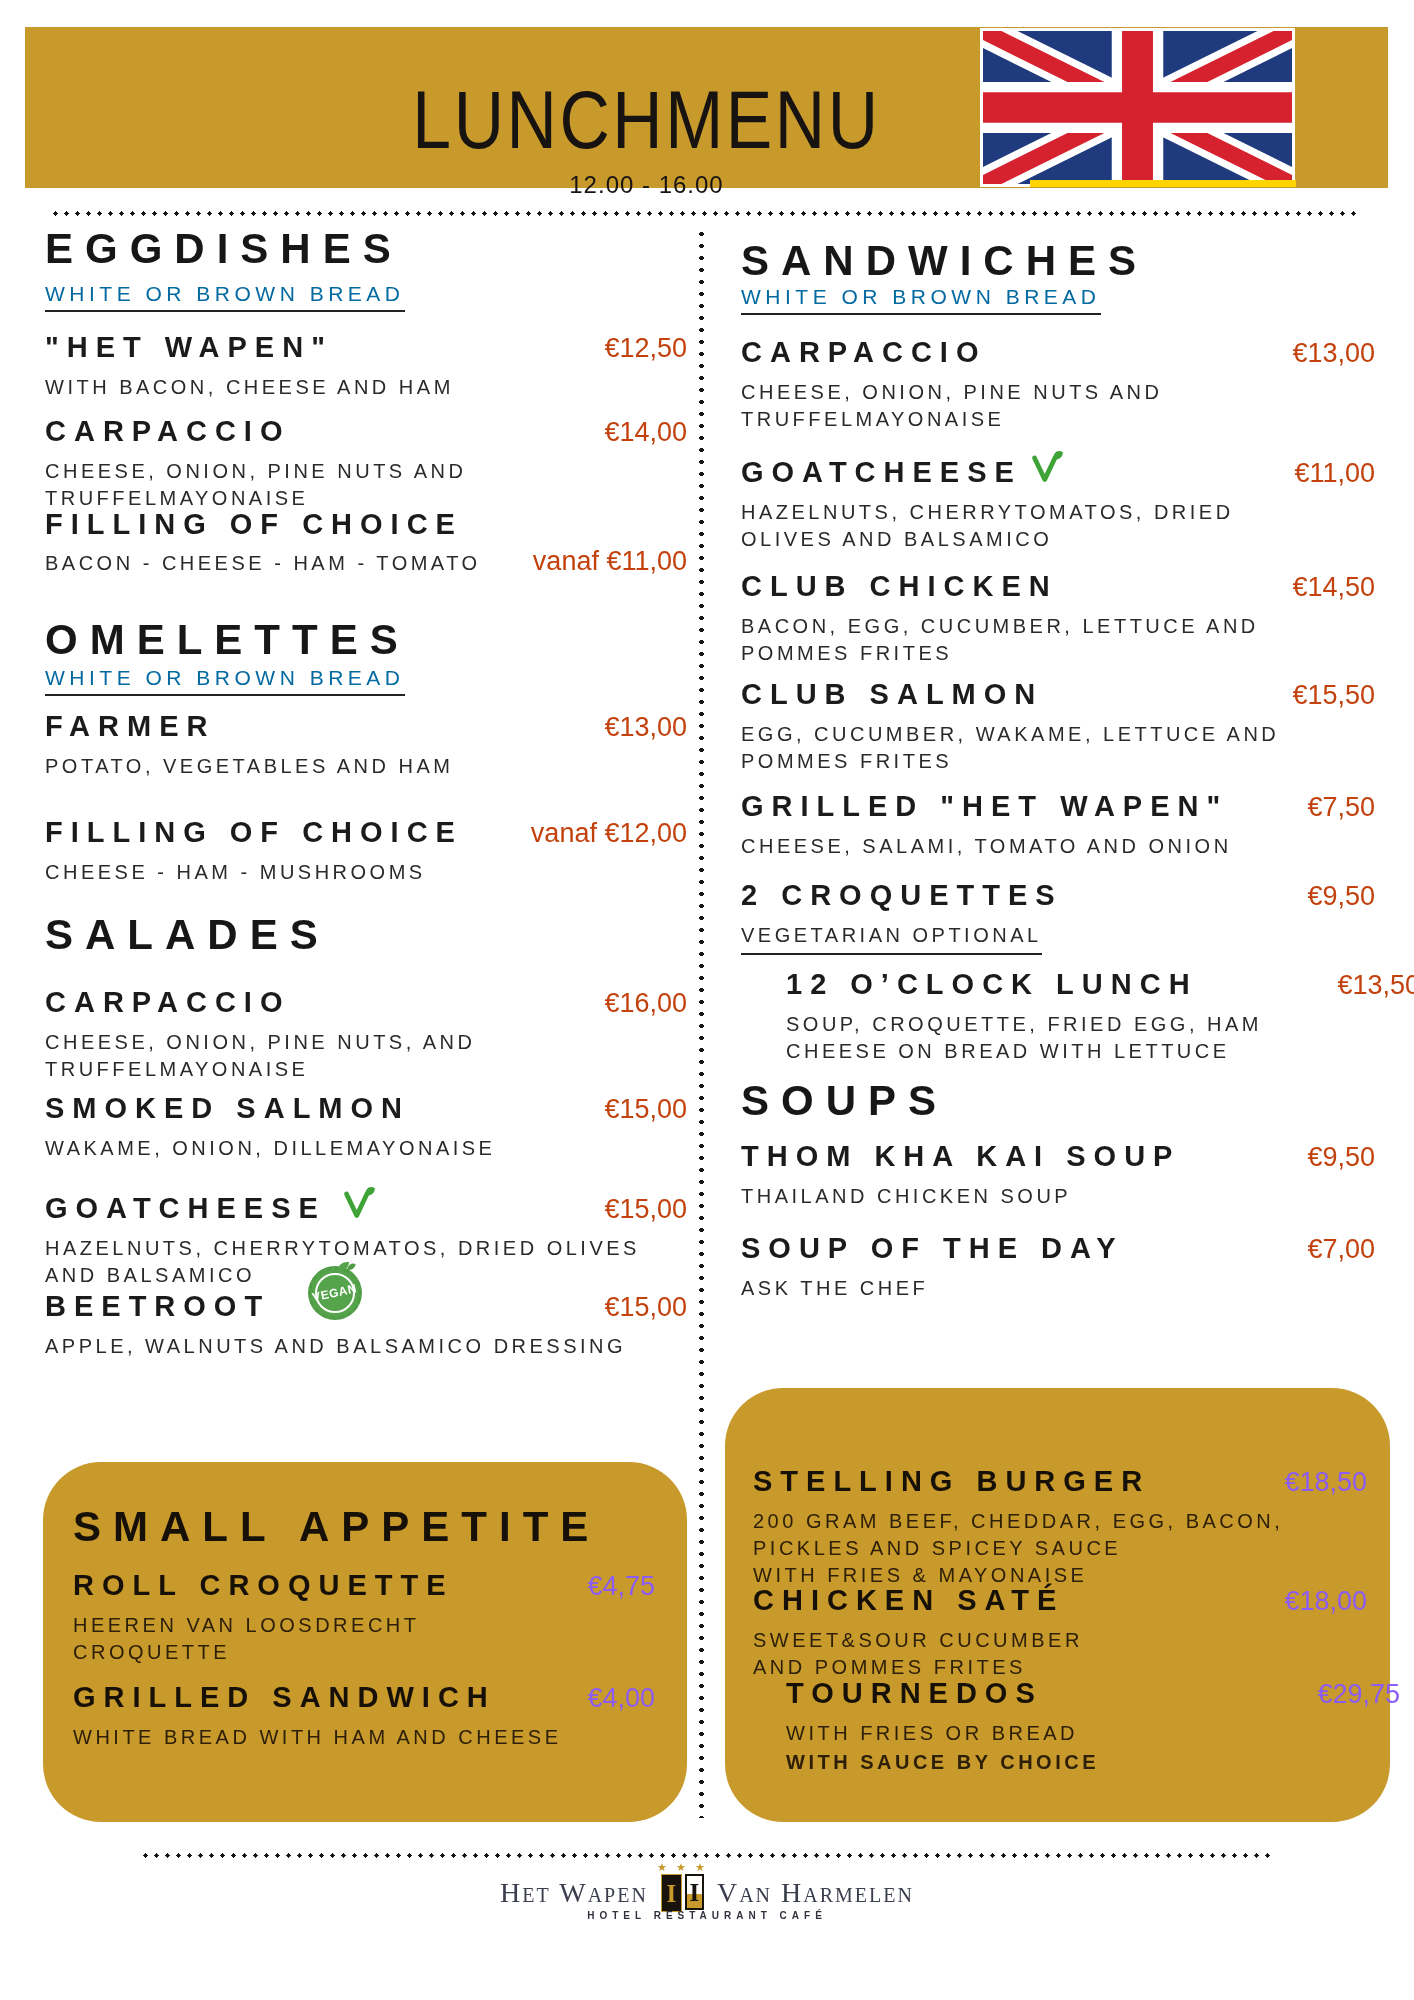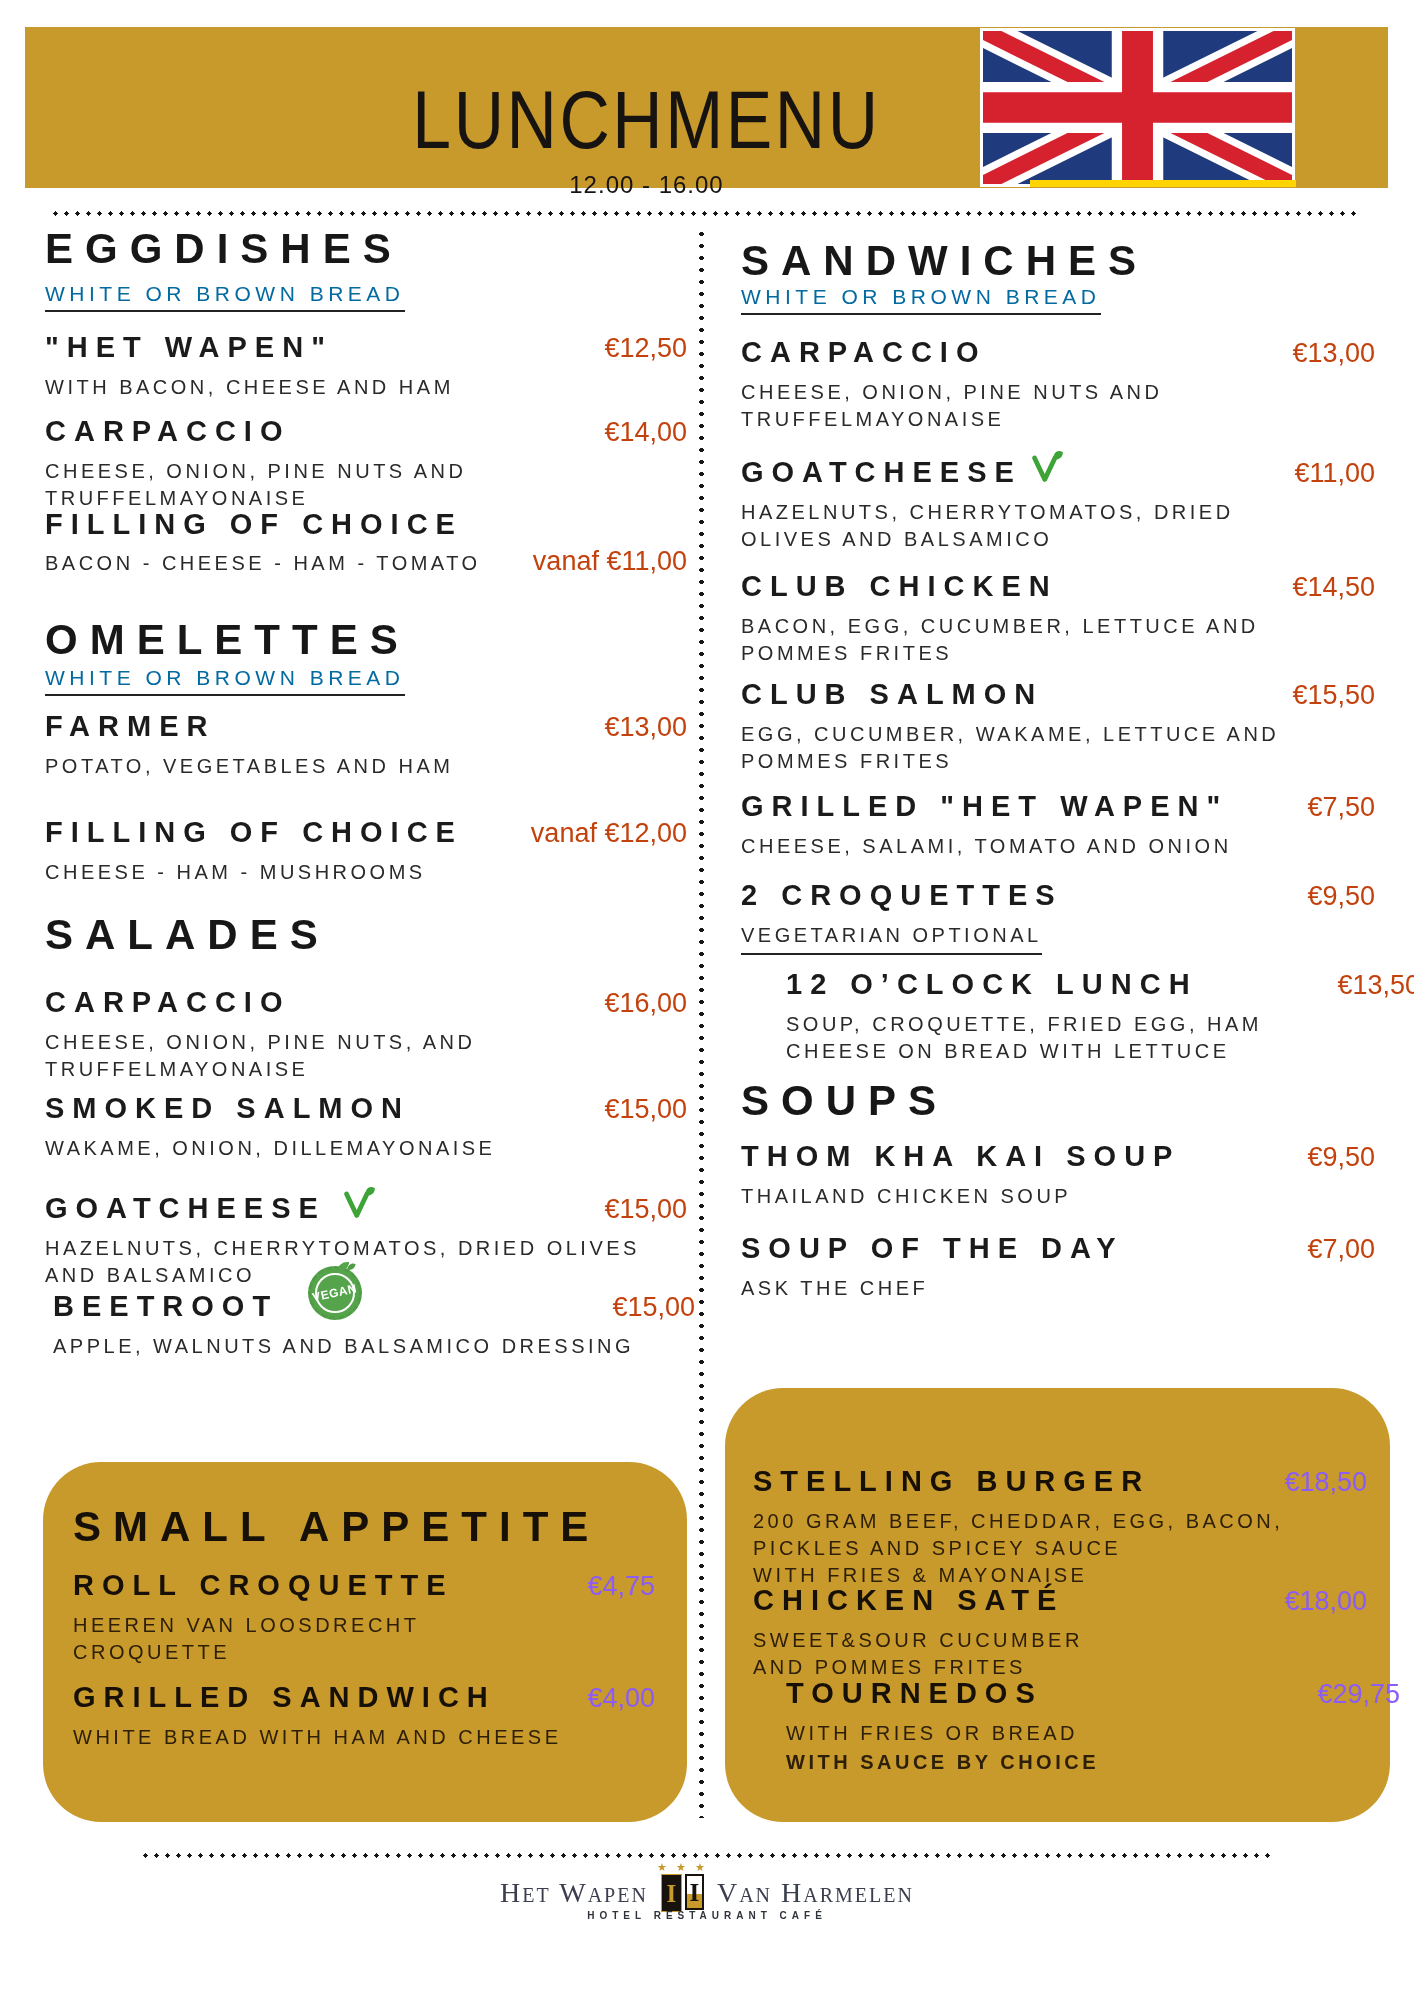--- a/index.html
+++ b/index.html
@@ -199,21 +199,21 @@
             <path d="M21 8 C20 2 25 -1 29 2 C29 7 25 9 21 8 Z" fill="#3EA437"></path>
           </svg>
         </span>
       </span>
       <span class="price">€15,00</span>
     </div>
     <div class="desc">HAZELNUTS, CHERRYTOMATOS, DRIED OLIVES
 AND BALSAMICO</div>
   </div>
 
-  <div class="item" style="left:45px;top:1289px;width:642px;margin-left:8px;">
+  <div class="item" style="left:45px;top:1289px;width:642px;">
     <div class="row">
       <span class="ititle">BEETROOT</span>
       <span class="price">€15,00</span>
     </div>
     <div class="desc">APPLE, WALNUTS AND BALSAMICO DRESSING</div>
   </div>
   <div class="vegan-badge" style="left:308px;top:1266px;">
     <span class="vegan-text">VEGAN</span>
     <span class="vegan-leaf">
       <svg viewBox="0 0 20 14" width="22" height="15">

